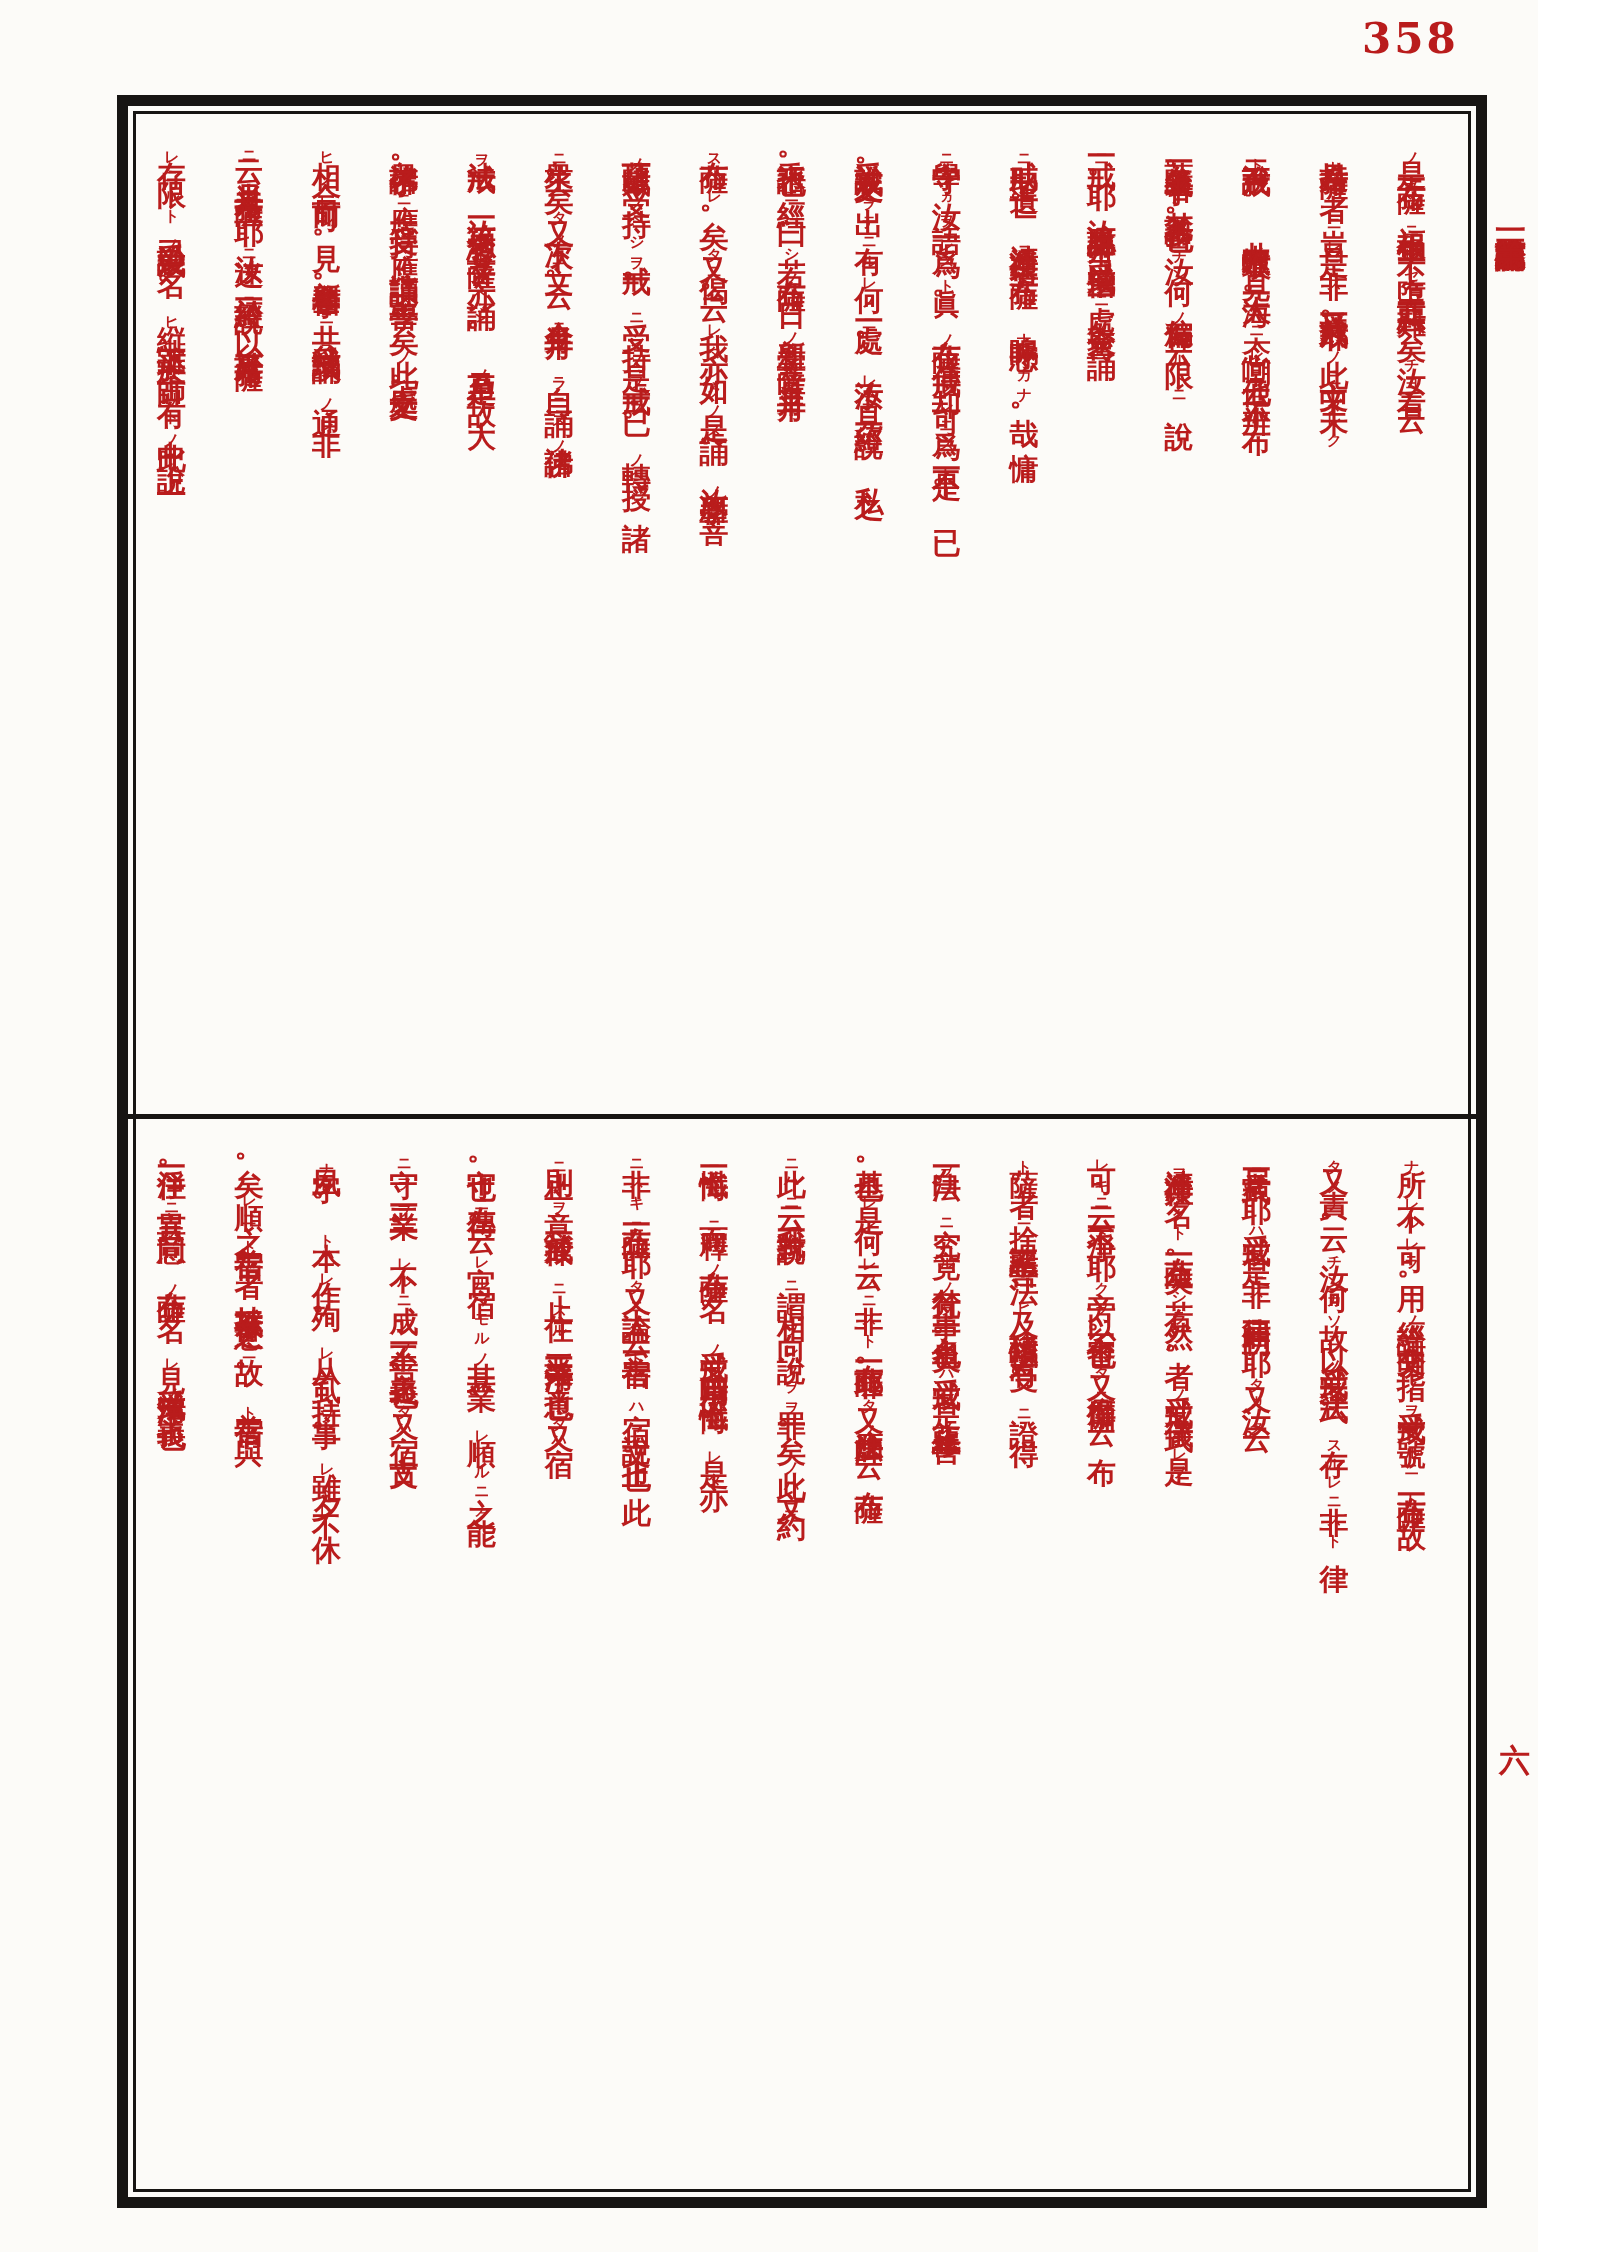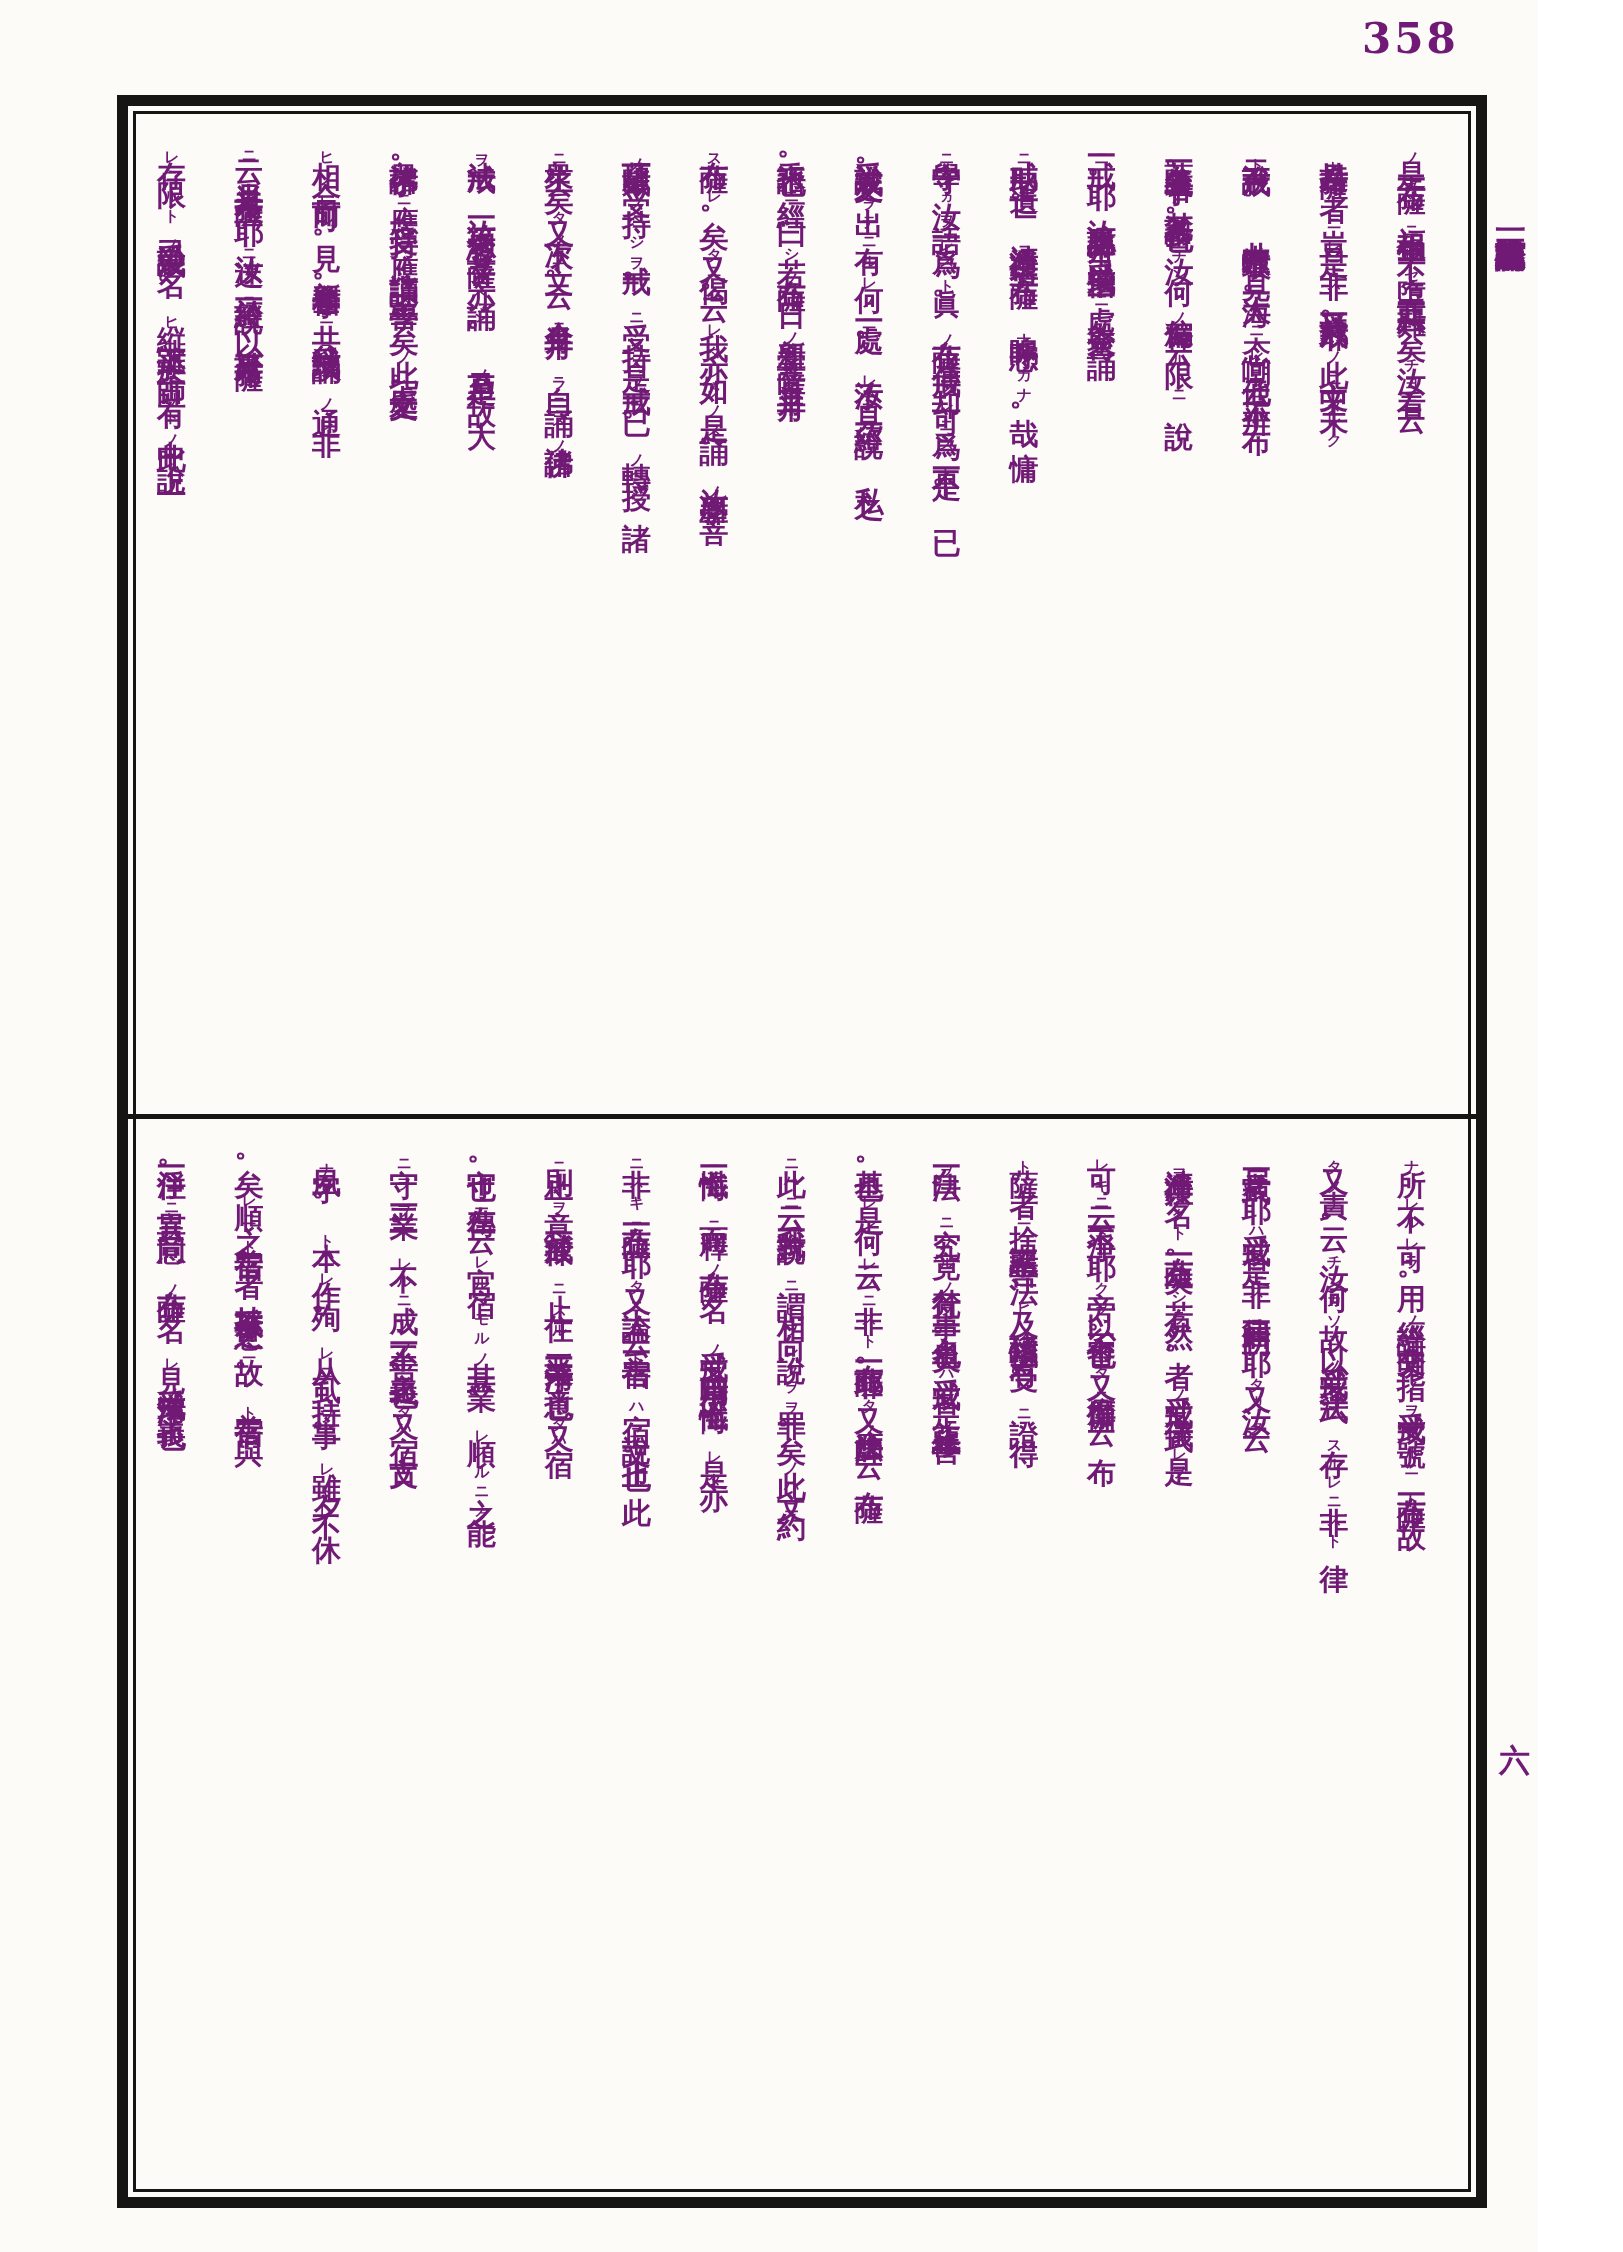--- a/index.html
+++ b/index.html
@@ -1,20 +1,20 @@
 <!DOCTYPE html>
 <html><head>
 <meta charset="utf-8">
 <style>
   html,body{margin:0;padding:0;}
   .page{
     position:relative;
     width:1530px;height:2252px;
     background:#fcfbf8;
-    color:#701a75;
+    color:#b91c1c;
     font-family:"DejaVu Serif","Liberation Serif",serif;
     overflow:hidden;
     padding-left:8px;
   }
   .pageno{
     position:absolute;left:1362px;top:14px;
     font-size:42px;letter-spacing:3px;font-weight:600;
   }
   .frame{
     position:absolute;left:117px;top:95px;

